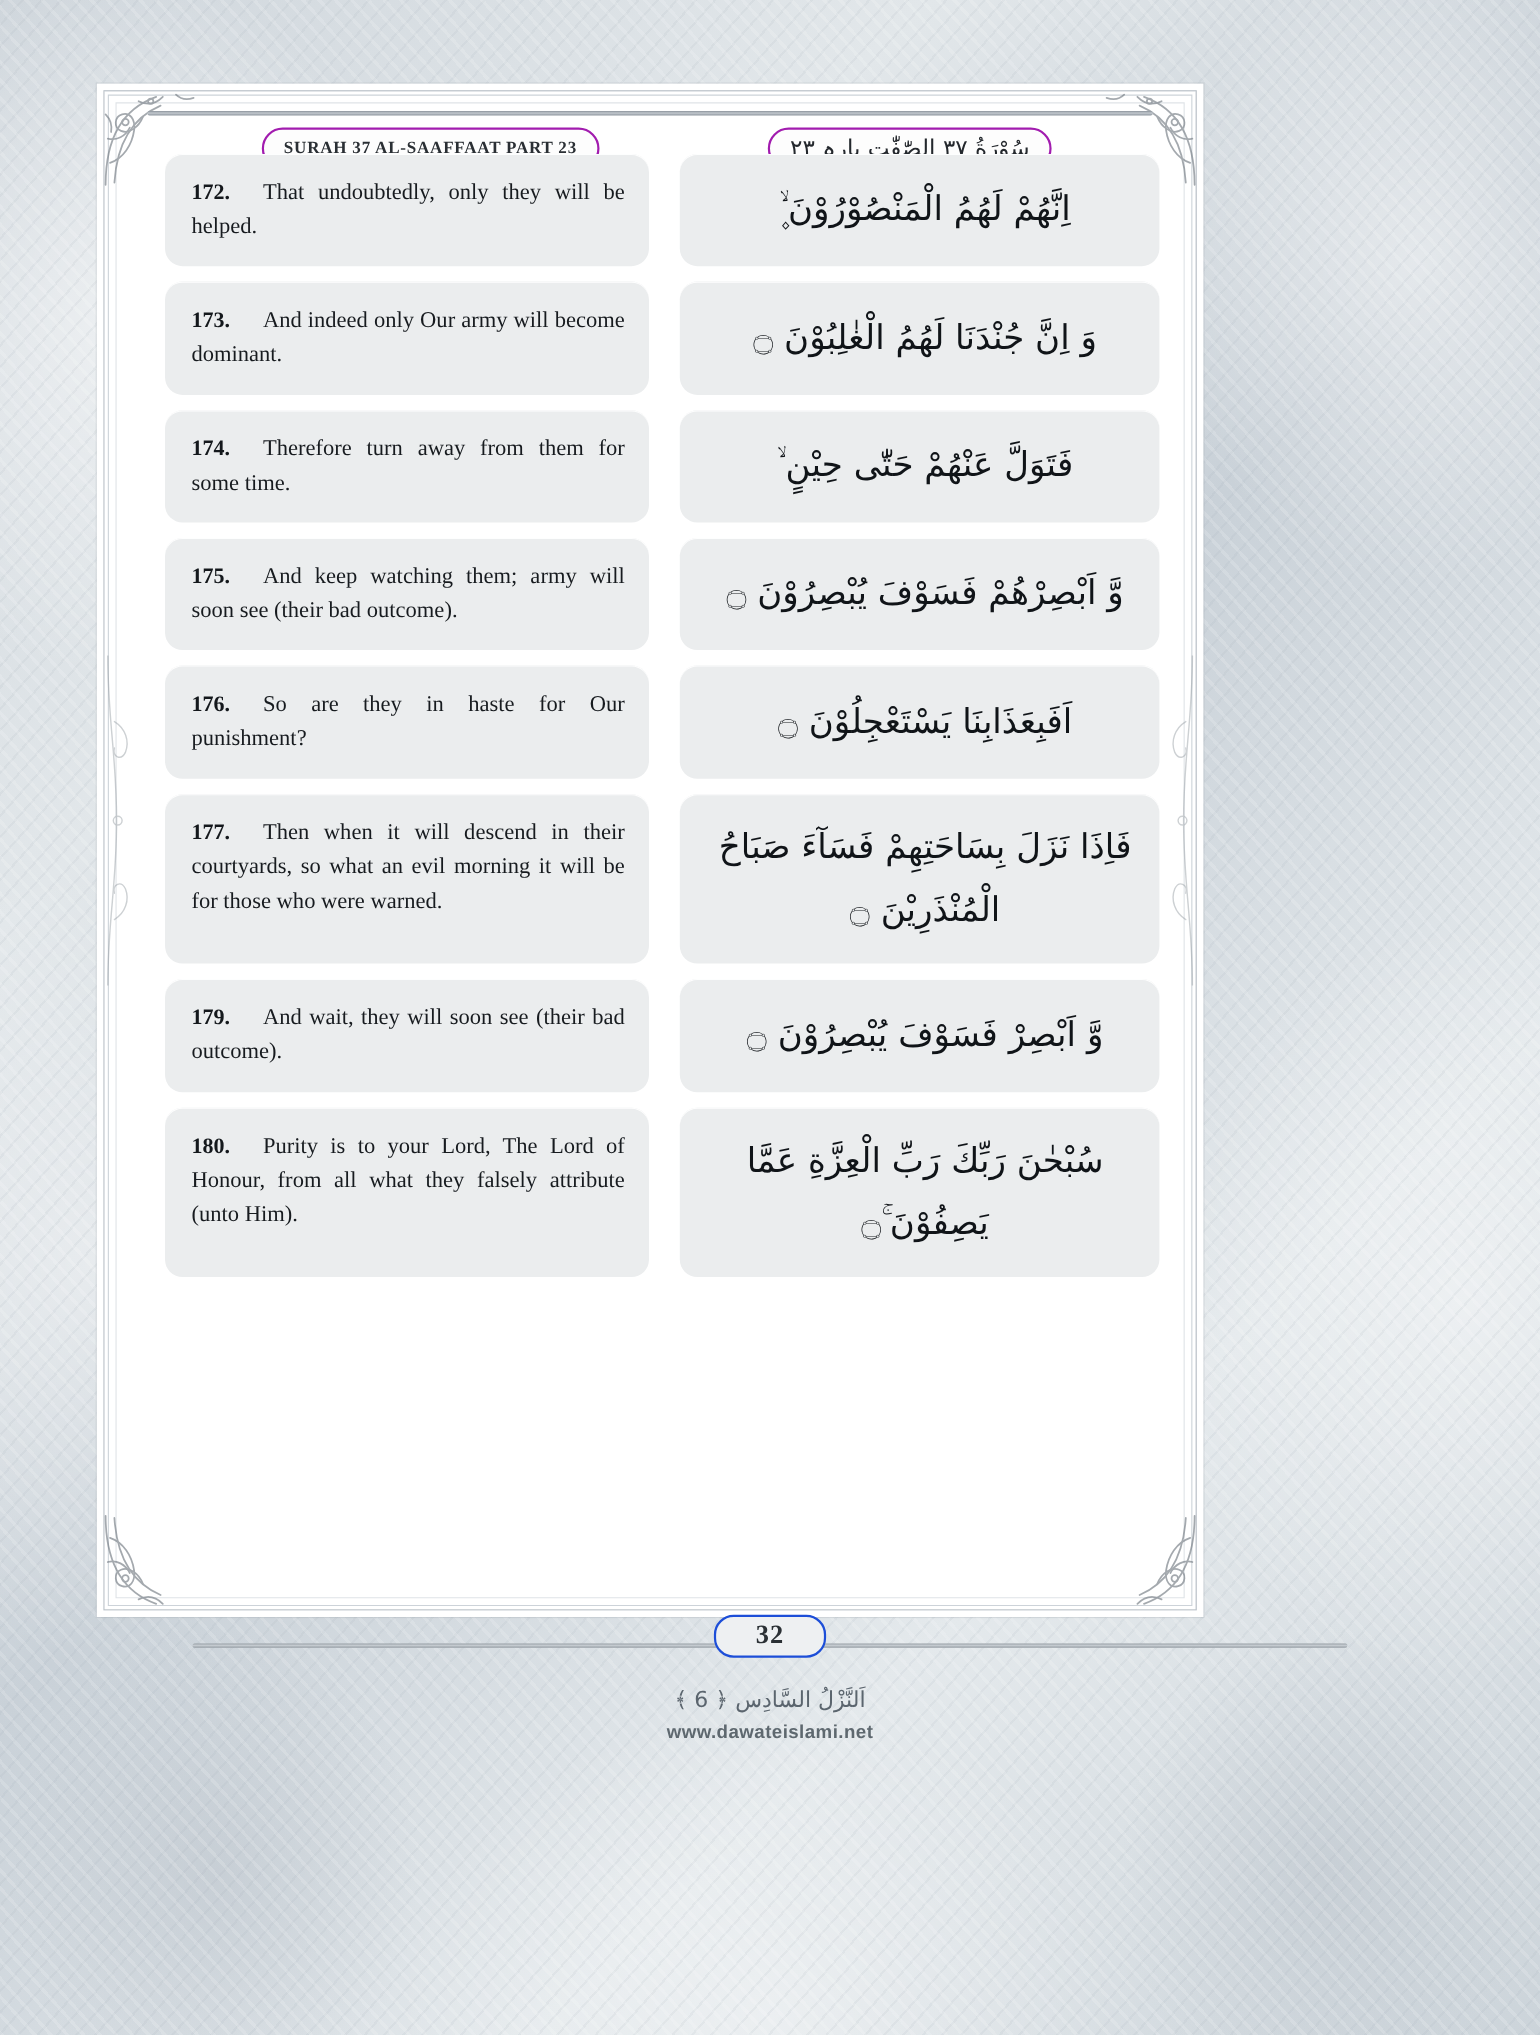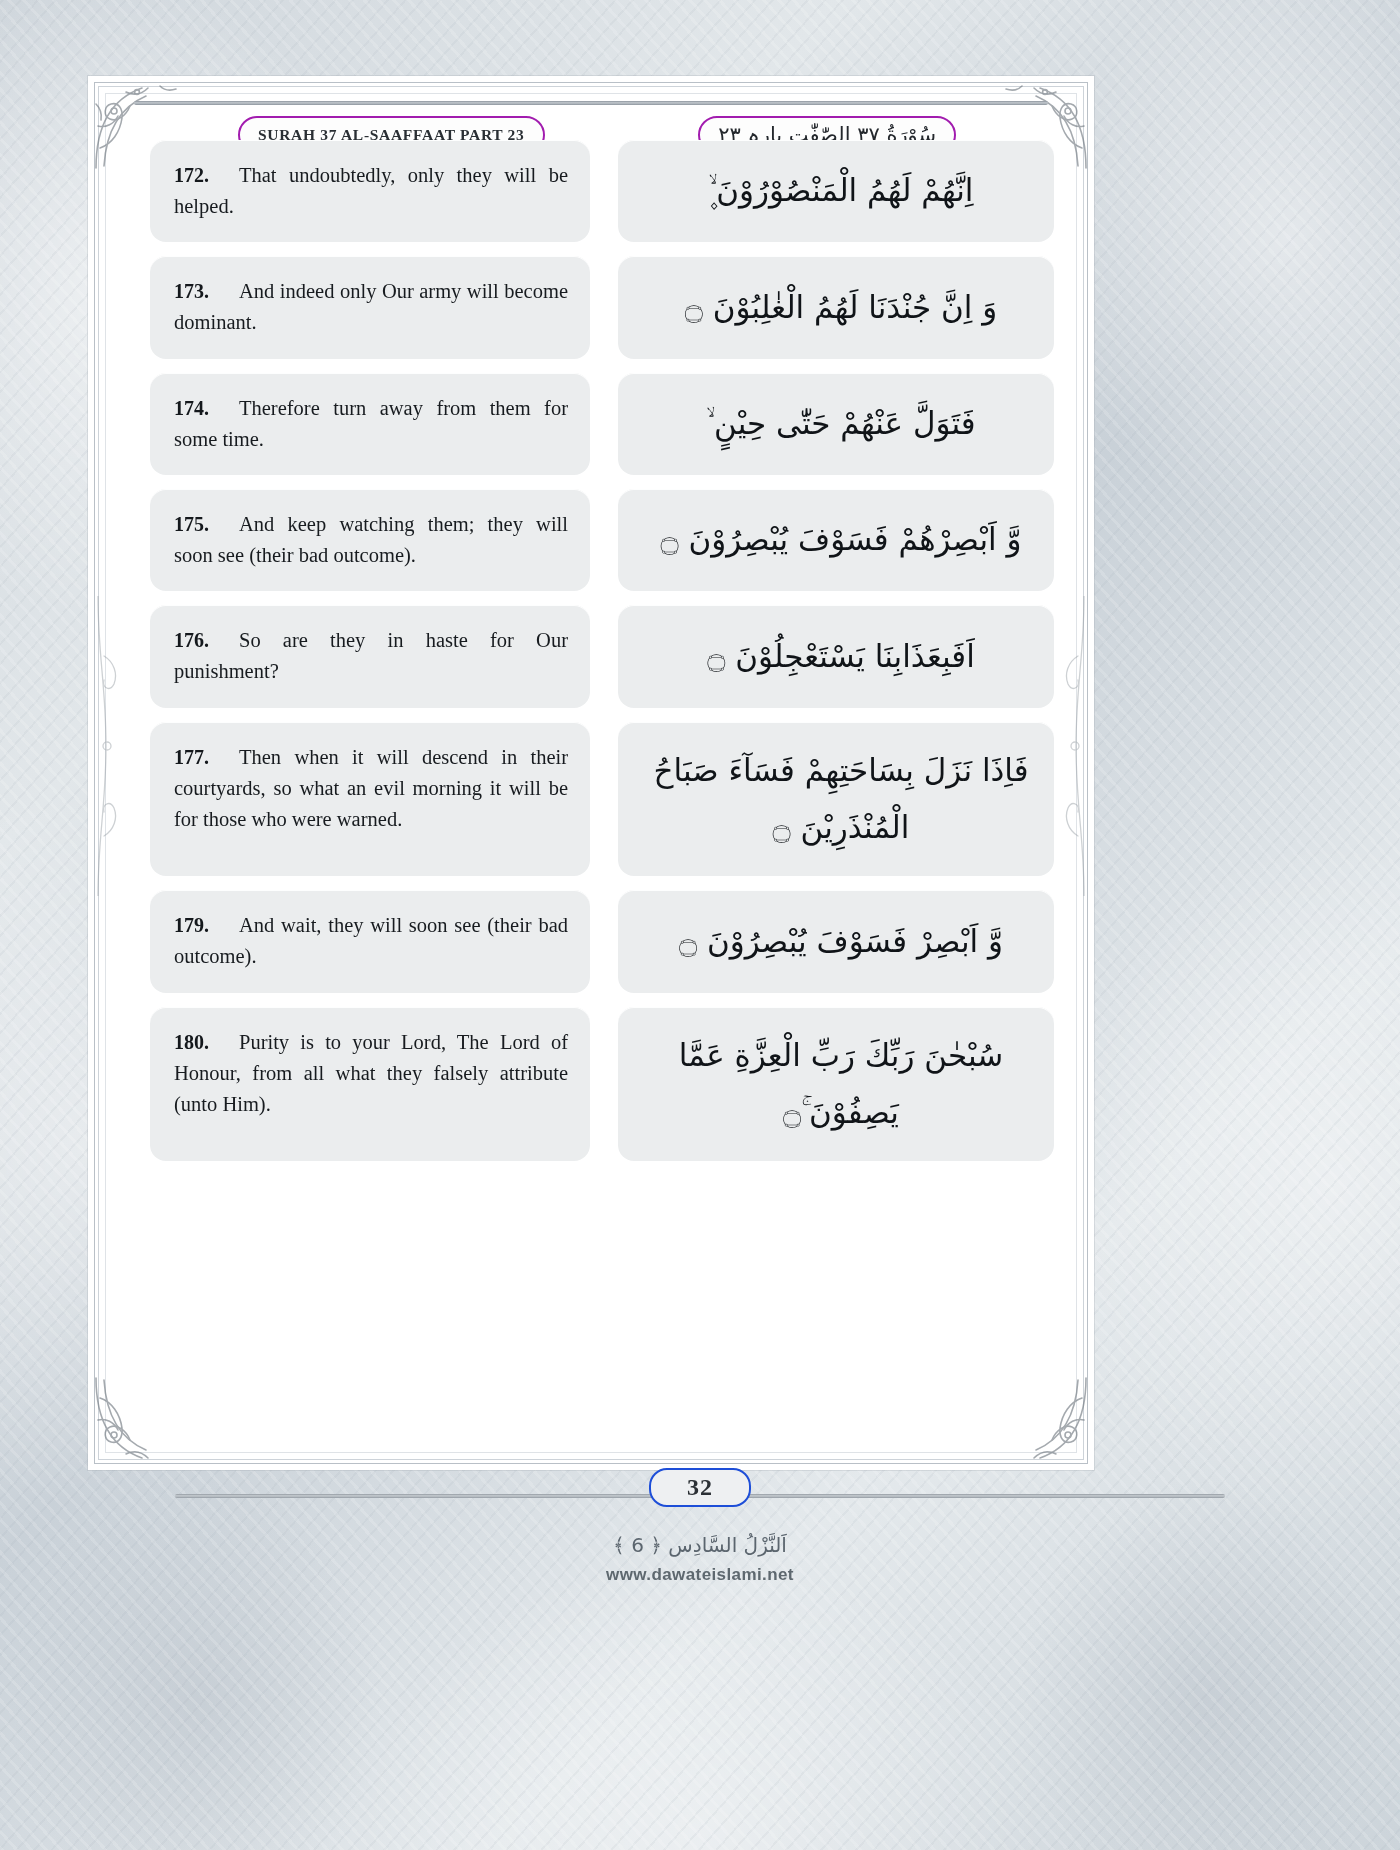--- a/index.html
+++ b/index.html
@@ -305,21 +305,21 @@
     <div class="cell cell-en">
       <span class="v-num">174.</span><span class="v-text">Therefore turn away from them for some time.</span>
     </div>
     <div class="cell cell-ar">
       <span class="ar-text">فَتَوَلَّ عَنْهُمْ حَتّٰى حِیْنٍ ۙ</span>
     </div>
   </div>
 
   <div class="verse-row">
     <div class="cell cell-en">
-      <span class="v-num">175.</span><span class="v-text">And keep watching them; they will soon see (their bad outcome).</span>
+      <span class="v-num">175.</span><span class="v-text">And keep watching them; army will soon see (their bad outcome).</span>
     </div>
     <div class="cell cell-ar">
       <span class="ar-text">وَّ اَبْصِرْهُمْ فَسَوْفَ یُبْصِرُوْنَ ۝</span>
     </div>
   </div>
 
   <div class="verse-row">
     <div class="cell cell-en">
       <span class="v-num">176.</span><span class="v-text">So are they in haste for Our punishment?</span>
     </div>

